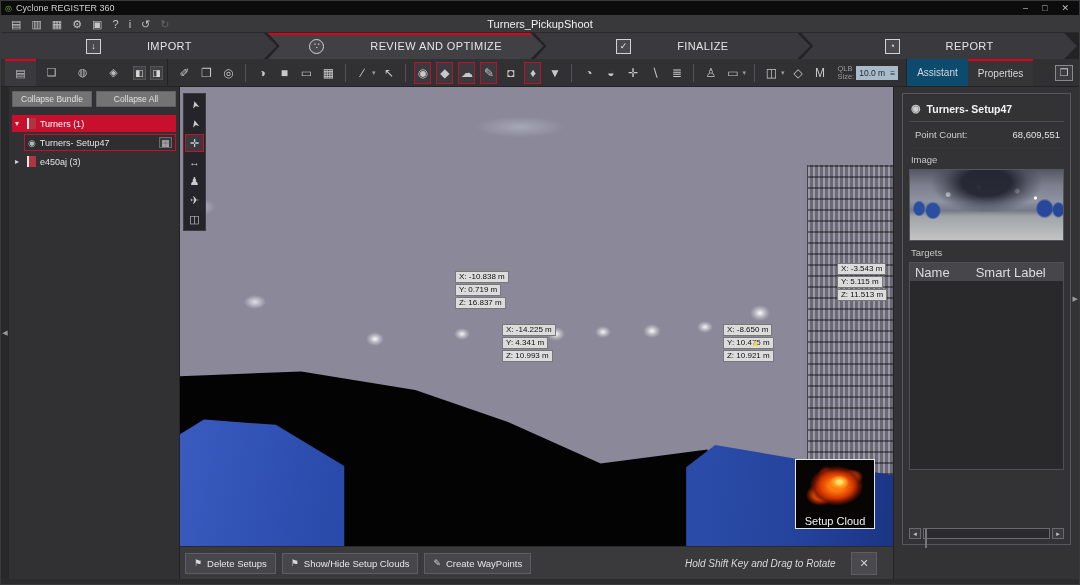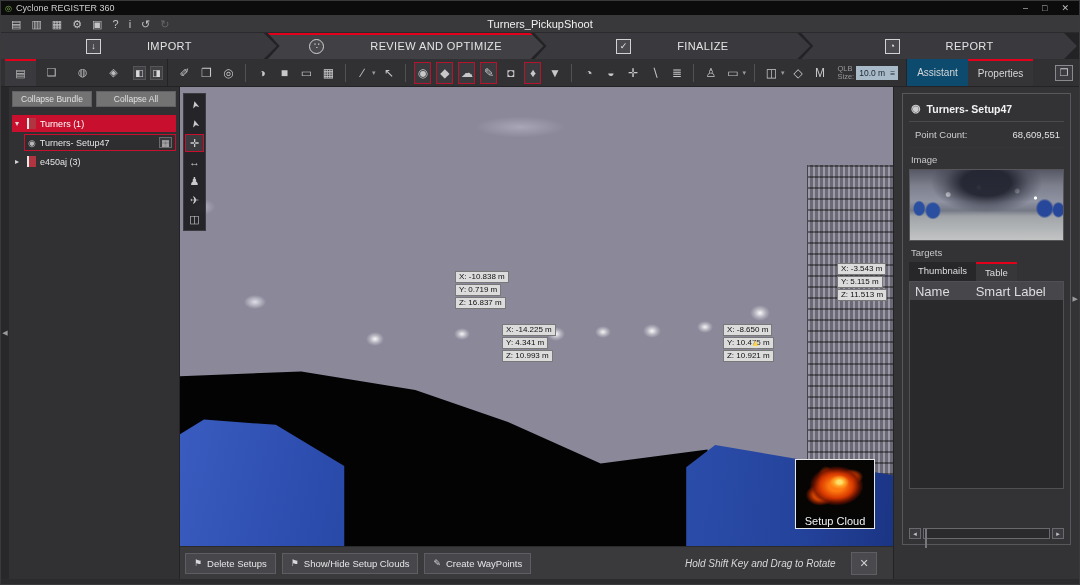--- a/index.html
+++ b/index.html
@@ -376,24 +376,20 @@
           <span class="setup-ic">◉</span>
           <span>Turners- Setup47</span>
         </div>
         <div class="pc-row">
           <span>Point Count:</span>
           <span class="pc-val">68,609,551</span>
         </div>
         <div class="sec-label">Image</div>
         <div class="pano"></div>
         <div class="sec-label">Targets</div>
-        <div class="ttabs">
-          <span class="ptab inactive">Thumbnails</span>
-          <span class="ptab active">Table</span>
-        </div>
         <div class="tgt-table">
           <div class="tgt-head">
             <span>Name</span>
             <span>Smart Label</span>
           </div>
         </div>
         <div class="hsb">
           <span class="hsb-btn">◂</span>
           <span class="hsb-track"><span class="hsb-thumb"></span></span>
           <span class="hsb-btn">▸</span>

